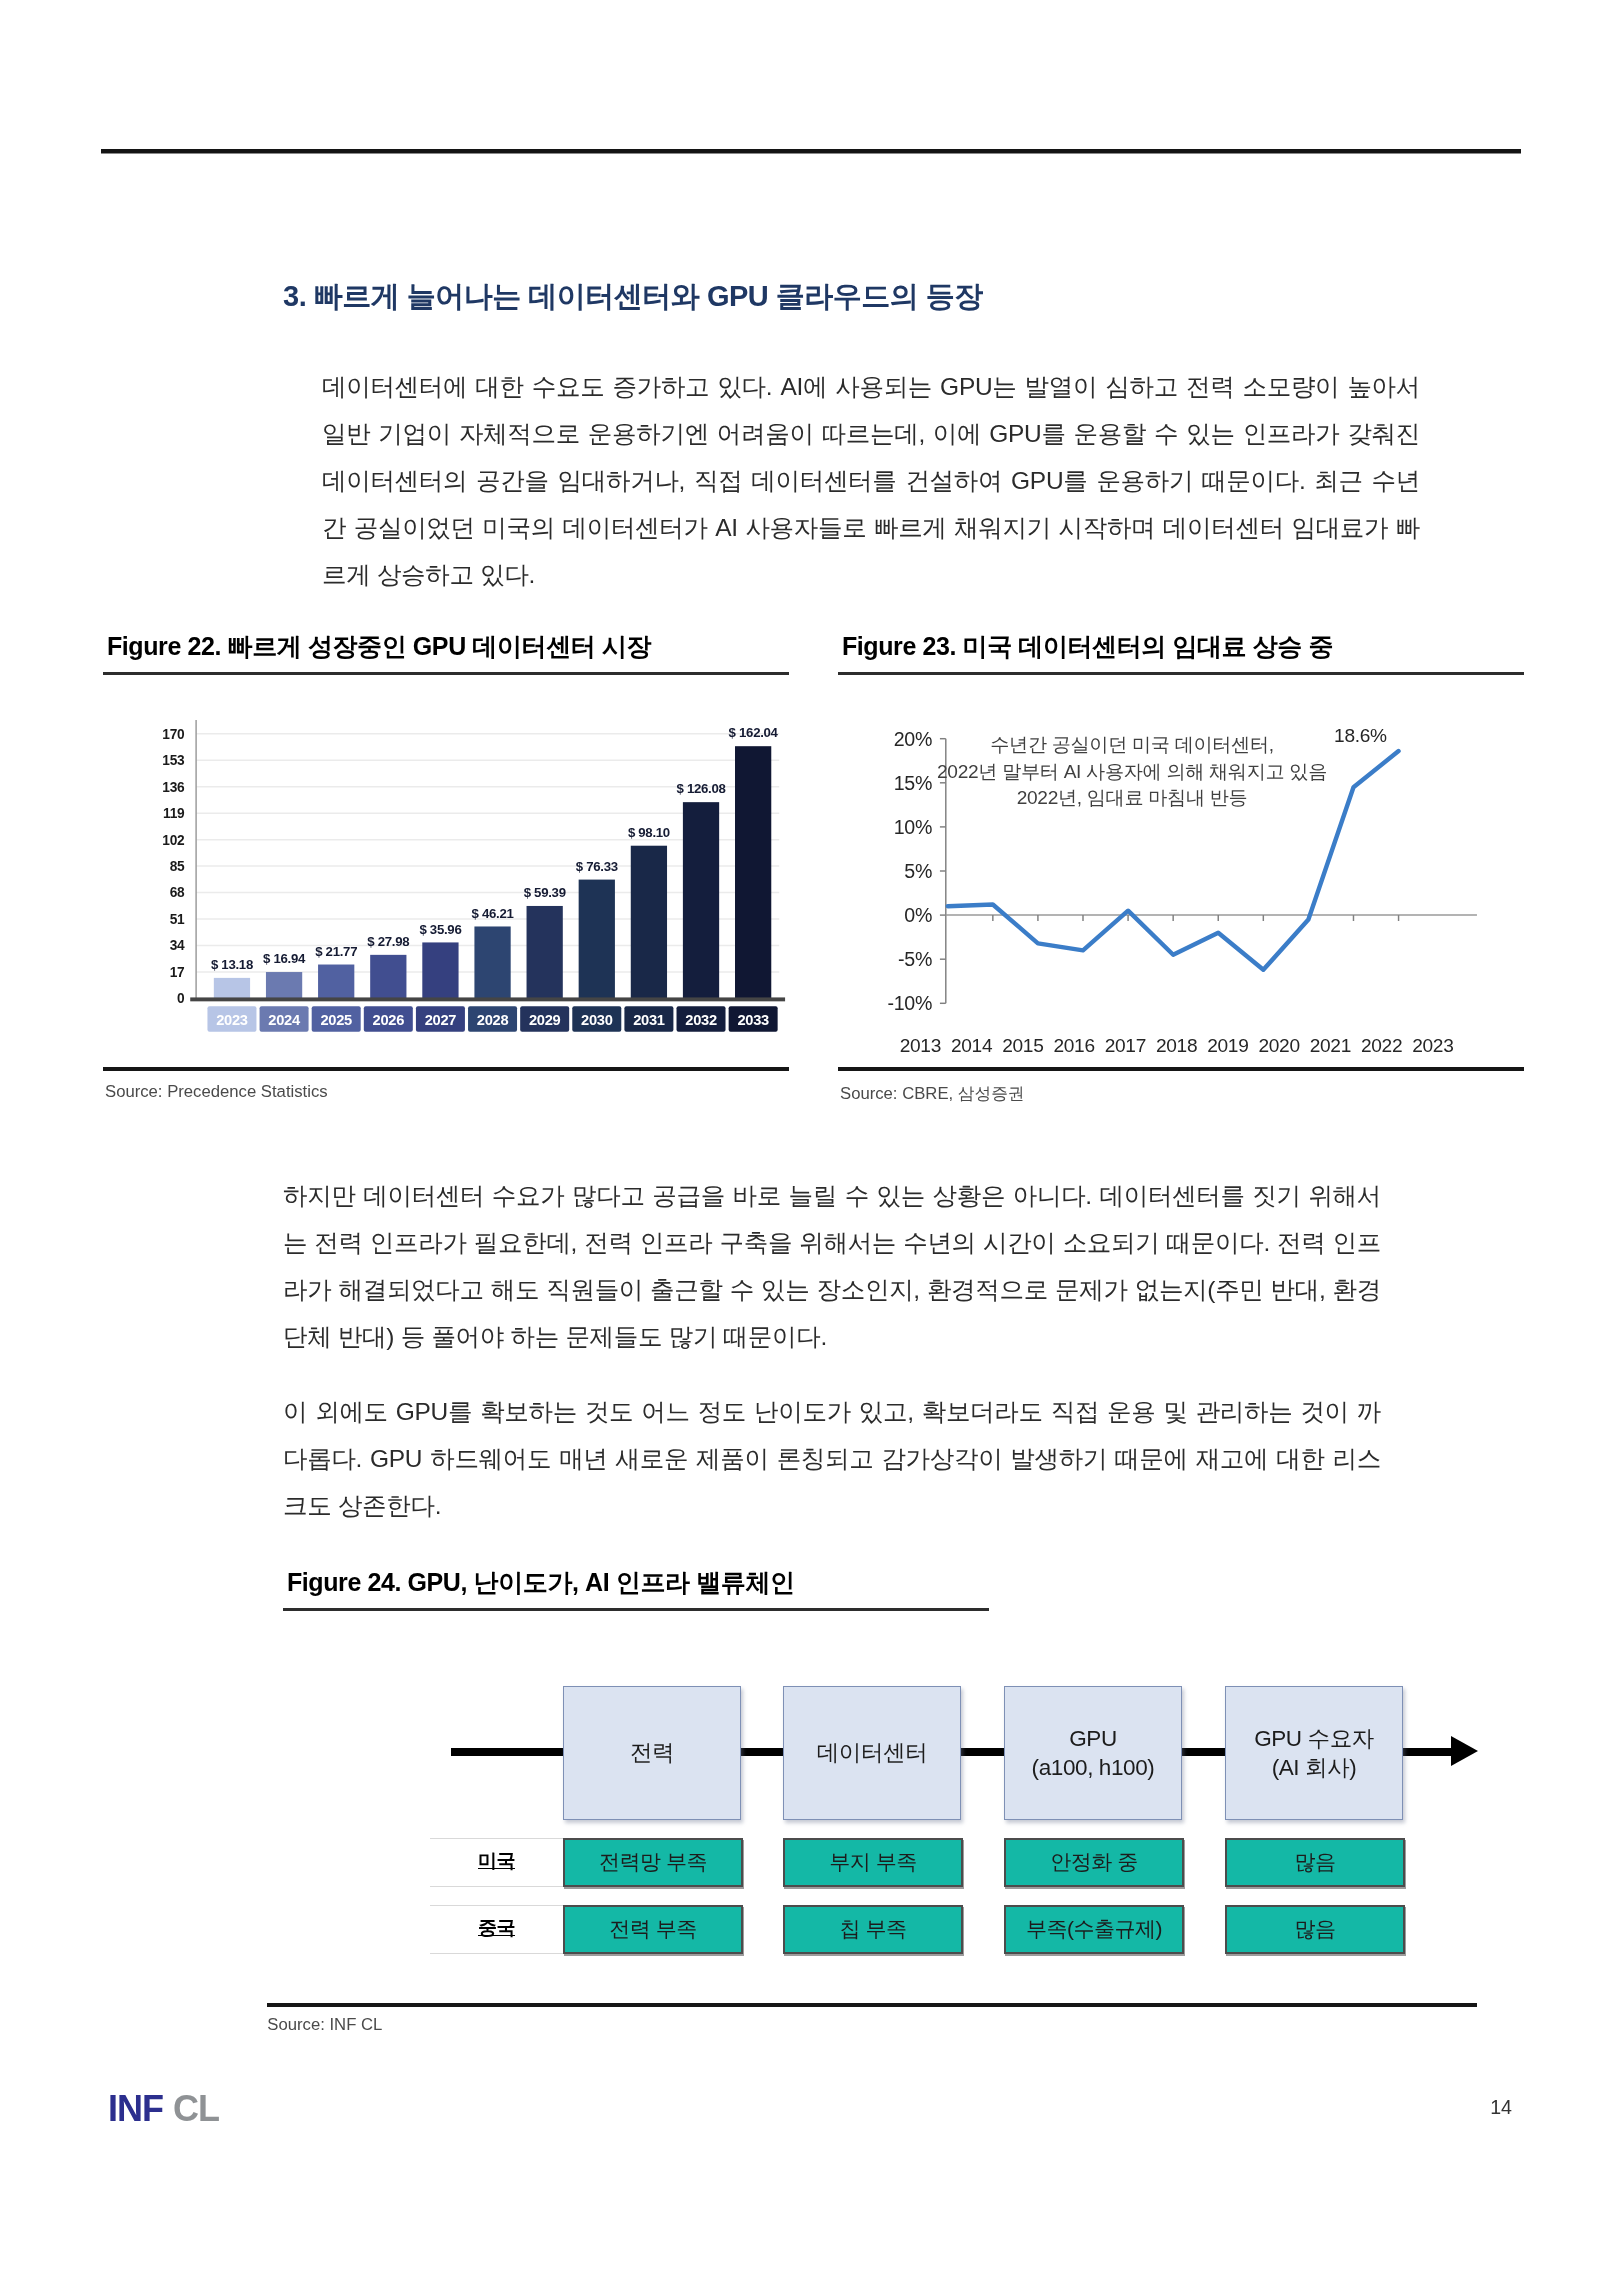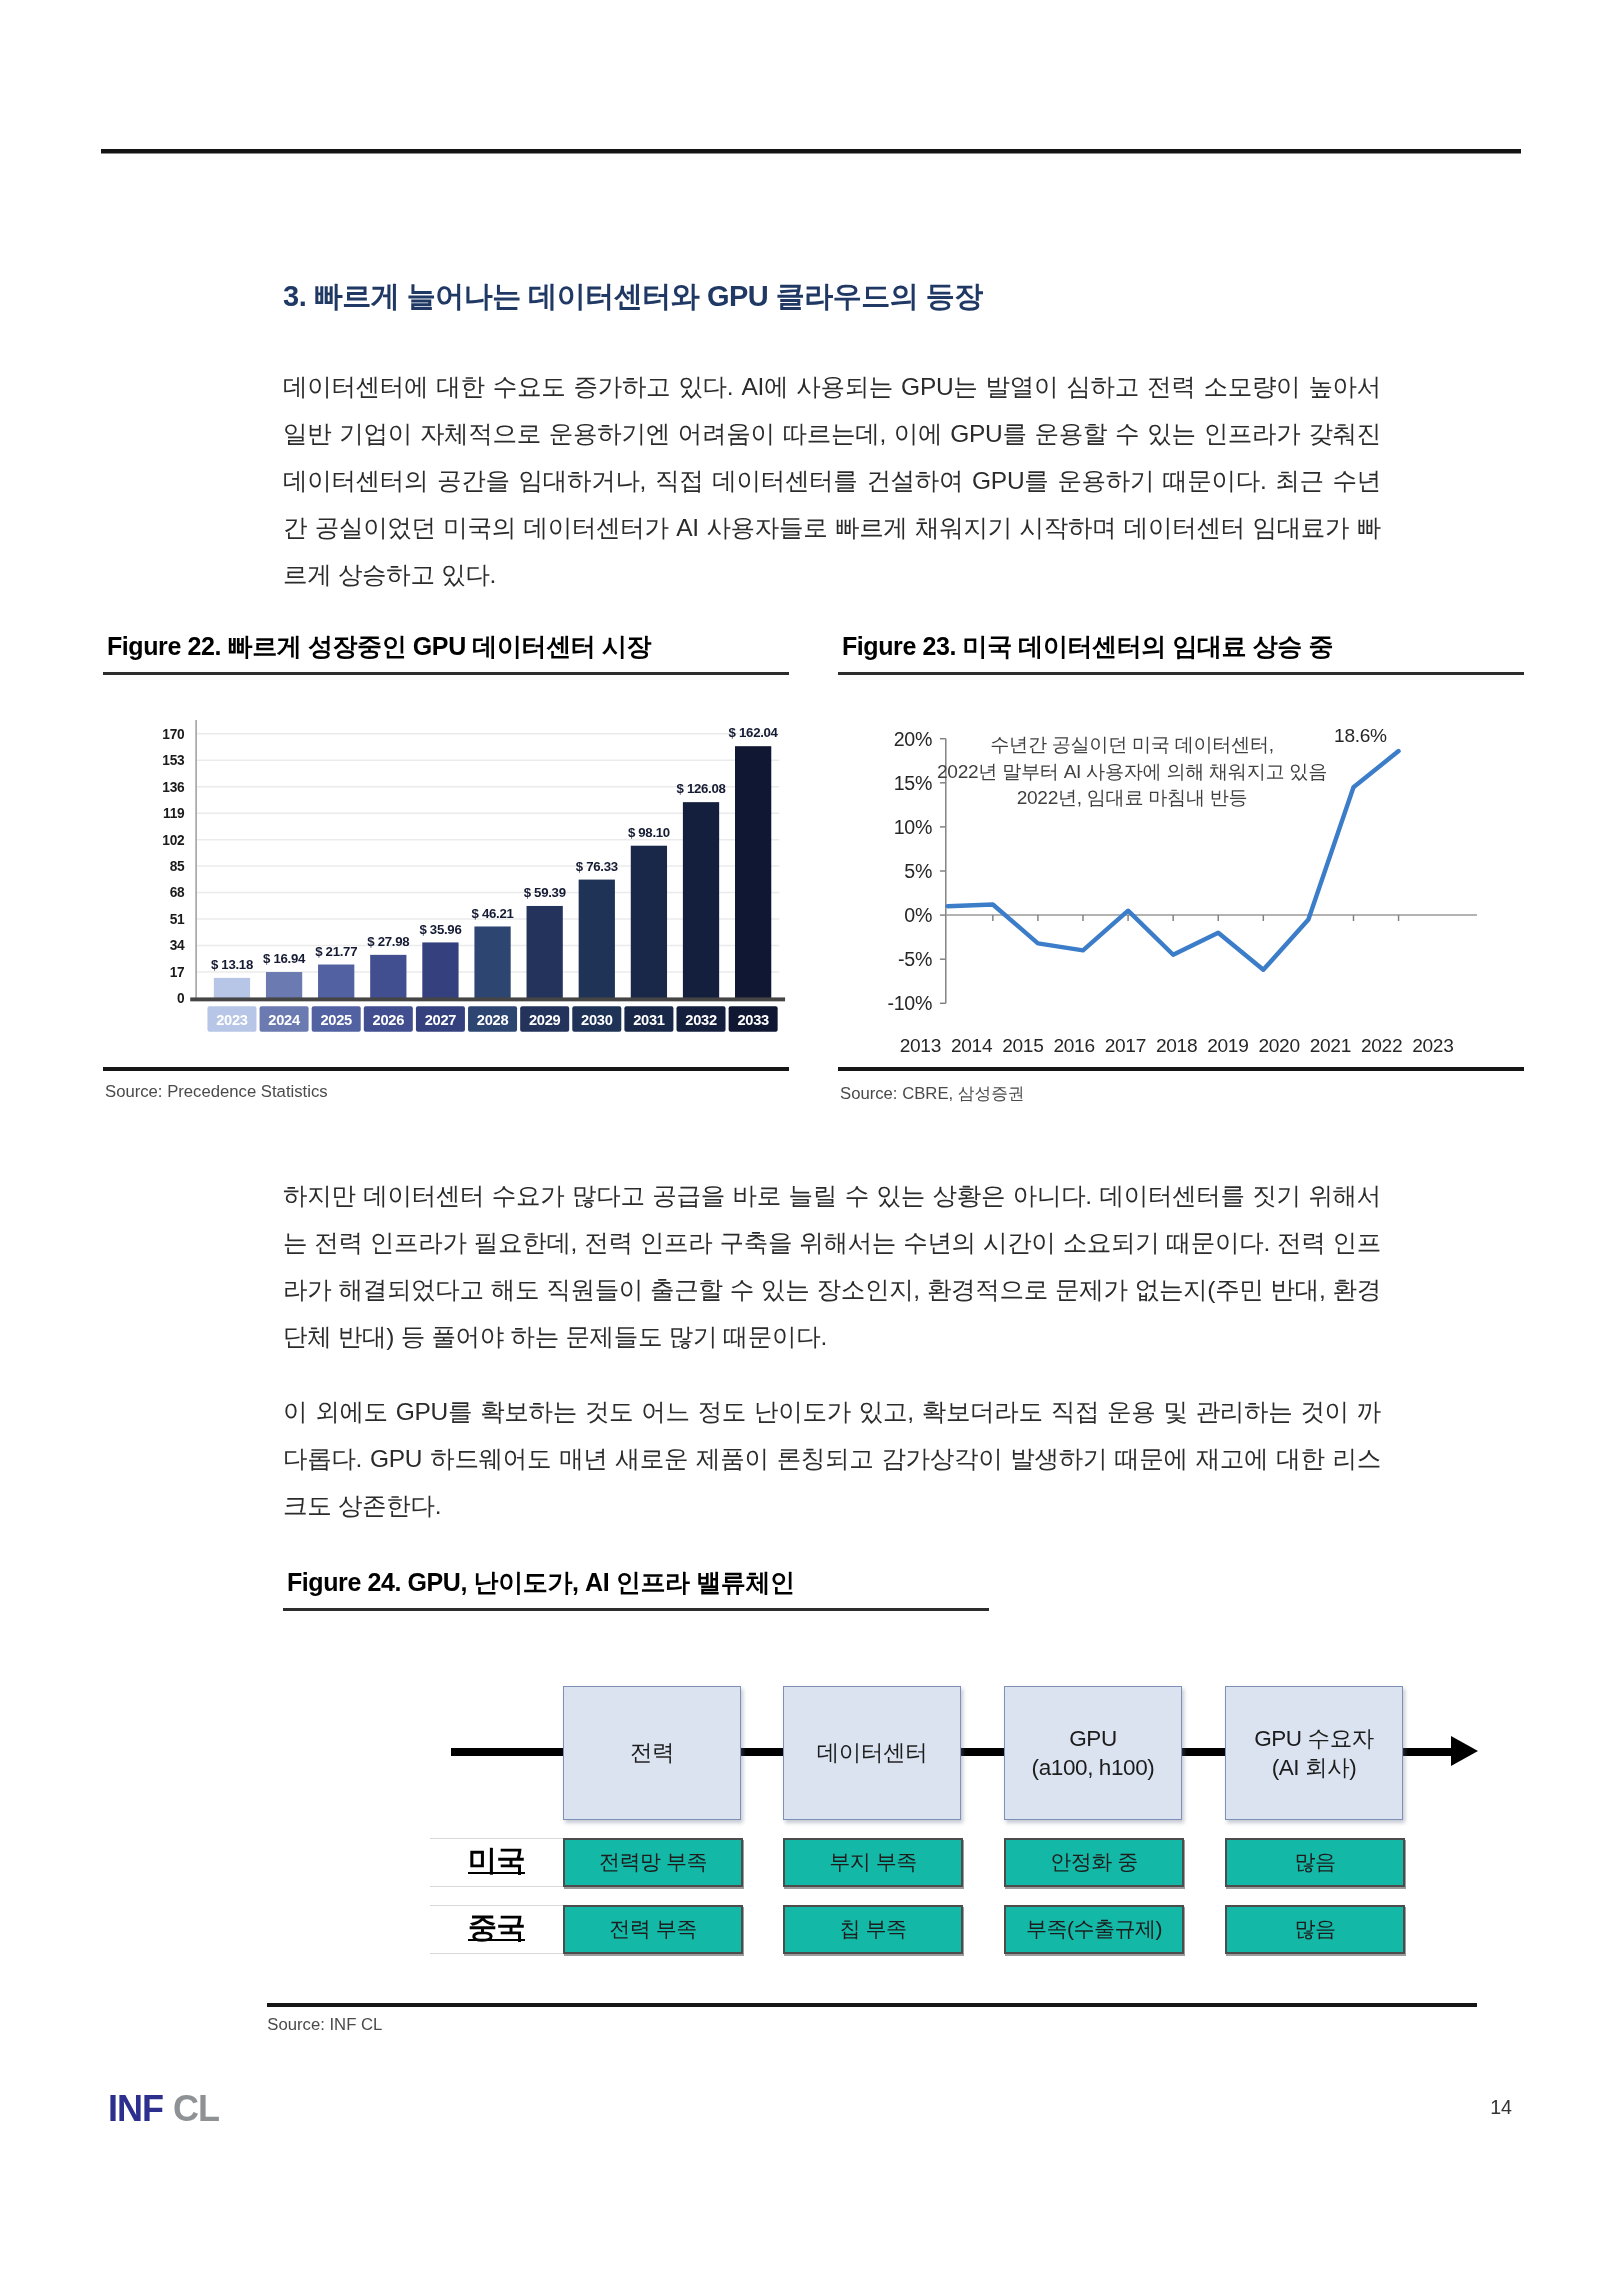--- a/index.html
+++ b/index.html
@@ -4,21 +4,21 @@
 <style>
   html,body{margin:0;padding:0;background:#ffffff;}
   .page{position:relative;width:1621px;height:2293px;background:#ffffff;overflow:hidden;
         font-family:"Liberation Sans","DejaVu Sans",sans-serif;color:#262626;}
   .top-rule{position:absolute;left:101px;top:149px;width:1420px;height:3.9px;background:#141414;
             border-bottom:1px solid #8a8a8a;}
   .section-title{position:absolute;left:283px;top:277px;width:1108px;margin:0;
                  font-size:29px;font-weight:700;color:#1f3864;letter-spacing:-0.5px;}
   .para{position:absolute;left:283px;width:1098px;margin:0;font-size:24.5px;line-height:47px;
         color:#2b2b2b;text-align:justify;letter-spacing:-0.3px;}
-  .para1{top:363px;} .para2{top:1172px;} .para3{top:1388px;}
+  .para1{top:363px;margin-left:39px;} .para2{top:1172px;} .para3{top:1388px;}
 
   .figure{position:absolute;top:630px;width:686px;}
   .fig22{left:103px;} .fig23{left:838px;}
   .fig-title{font-size:25px;font-weight:700;color:#000;letter-spacing:-0.4px;padding-left:3.9px;}
   .fig-title-rule{margin-top:8.8px;height:2.9px;background:#2d2d2d;}
   .fig-chart{width:686px;height:392px;display:block;}
   .fig-bottom-rule{height:3.9px;background:#161616;}
   .fig-source{margin-top:11px;font-size:16.7px;color:#4a4a4a;padding-left:2px;}
 
   .figure24{position:absolute;left:283px;top:1566px;width:1195px;}
@@ -29,21 +29,21 @@
                    border-left:27.4px solid #000;border-top:15.7px solid transparent;border-bottom:15.7px solid transparent;}
   .flow-box{position:absolute;top:75px;width:176px;height:132px;background:#dbe3f1;
             border:1.5px solid #7e90b5;box-shadow:2px 2.9px 3.9px rgba(110,120,145,.4);
             display:flex;align-items:center;justify-content:center;text-align:center;
             font-size:22.5px;color:#1c1c1c;white-space:pre-line;line-height:29px;letter-spacing:-0.4px;}
   .col0{left:280px;} .col1{left:500px;} .col2{left:721px;text-align:center;} .col3{left:942px;}
   .row-guide{position:absolute;left:147px;width:133px;height:47px;
              border-top:1.5px solid #d9d9d9;border-bottom:1.5px solid #d9d9d9;}
   .rowA{top:227px;} .rowB{top:294px;}
   .row-label{position:absolute;left:147px;width:133px;height:47px;display:flex;align-items:center;
-             justify-content:center;font-size:29px;font-weight:700;color:#000;text-decoration:underline;
+             justify-content:center;font-size:19px;font-weight:700;color:#000;text-decoration:underline;
              letter-spacing:-0.5px;}
   .row-cell{position:absolute;width:176px;height:45px;background:#14b8a6;border:2px solid #4c4c4c;
             box-shadow:1px 2px 0 #9c9c9c;display:flex;align-items:center;justify-content:center;
             font-size:21px;color:#1c1c1c;letter-spacing:-0.5px;}
   .fig24-bottom-rule{position:absolute;top:392px;left:-15.7px;width:1210px;height:3.9px;background:#161616;}
   .fig24-source{position:absolute;top:404px;left:-15.7px;font-size:16.7px;color:#4a4a4a;}
 
   .footer-logo{position:absolute;left:108px;top:2088px;font-size:36px;font-weight:800;letter-spacing:-1px;}
   .logo-inf{color:#2c2f8e;} .logo-cl{color:#8f9295;margin-left:10px;}
   .page-num{position:absolute;left:1453px;top:2096px;width:59px;text-align:right;

